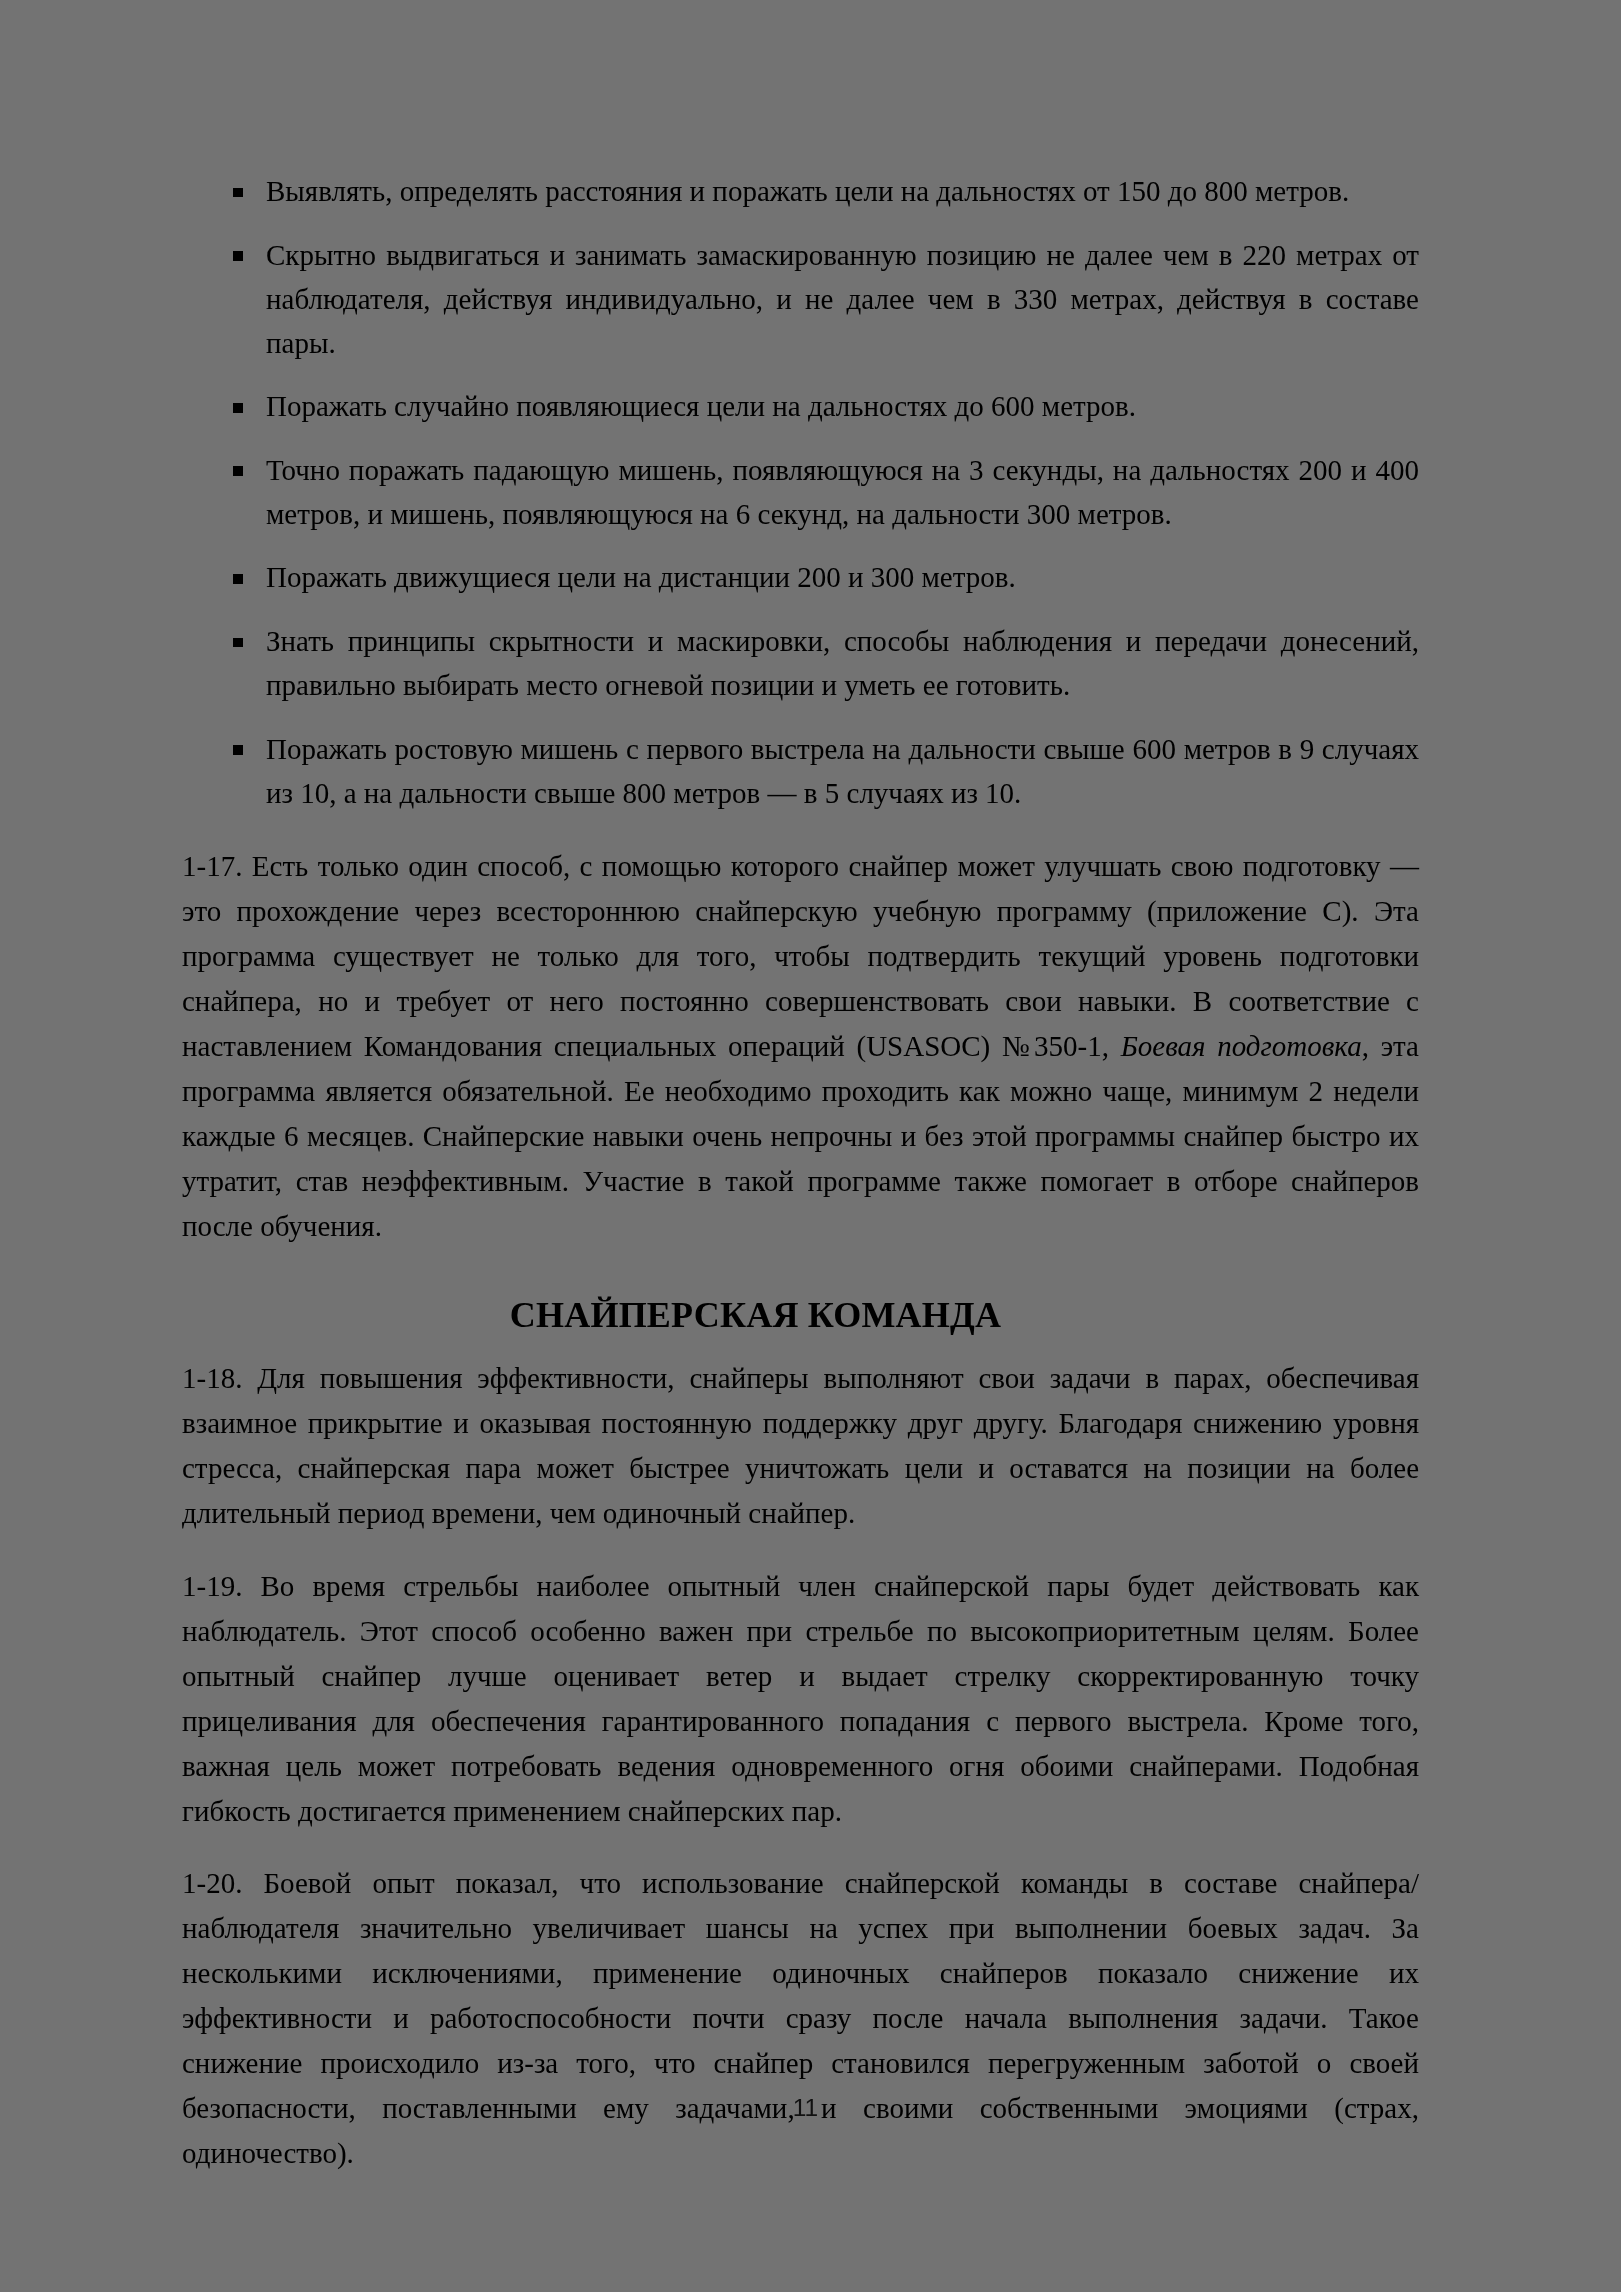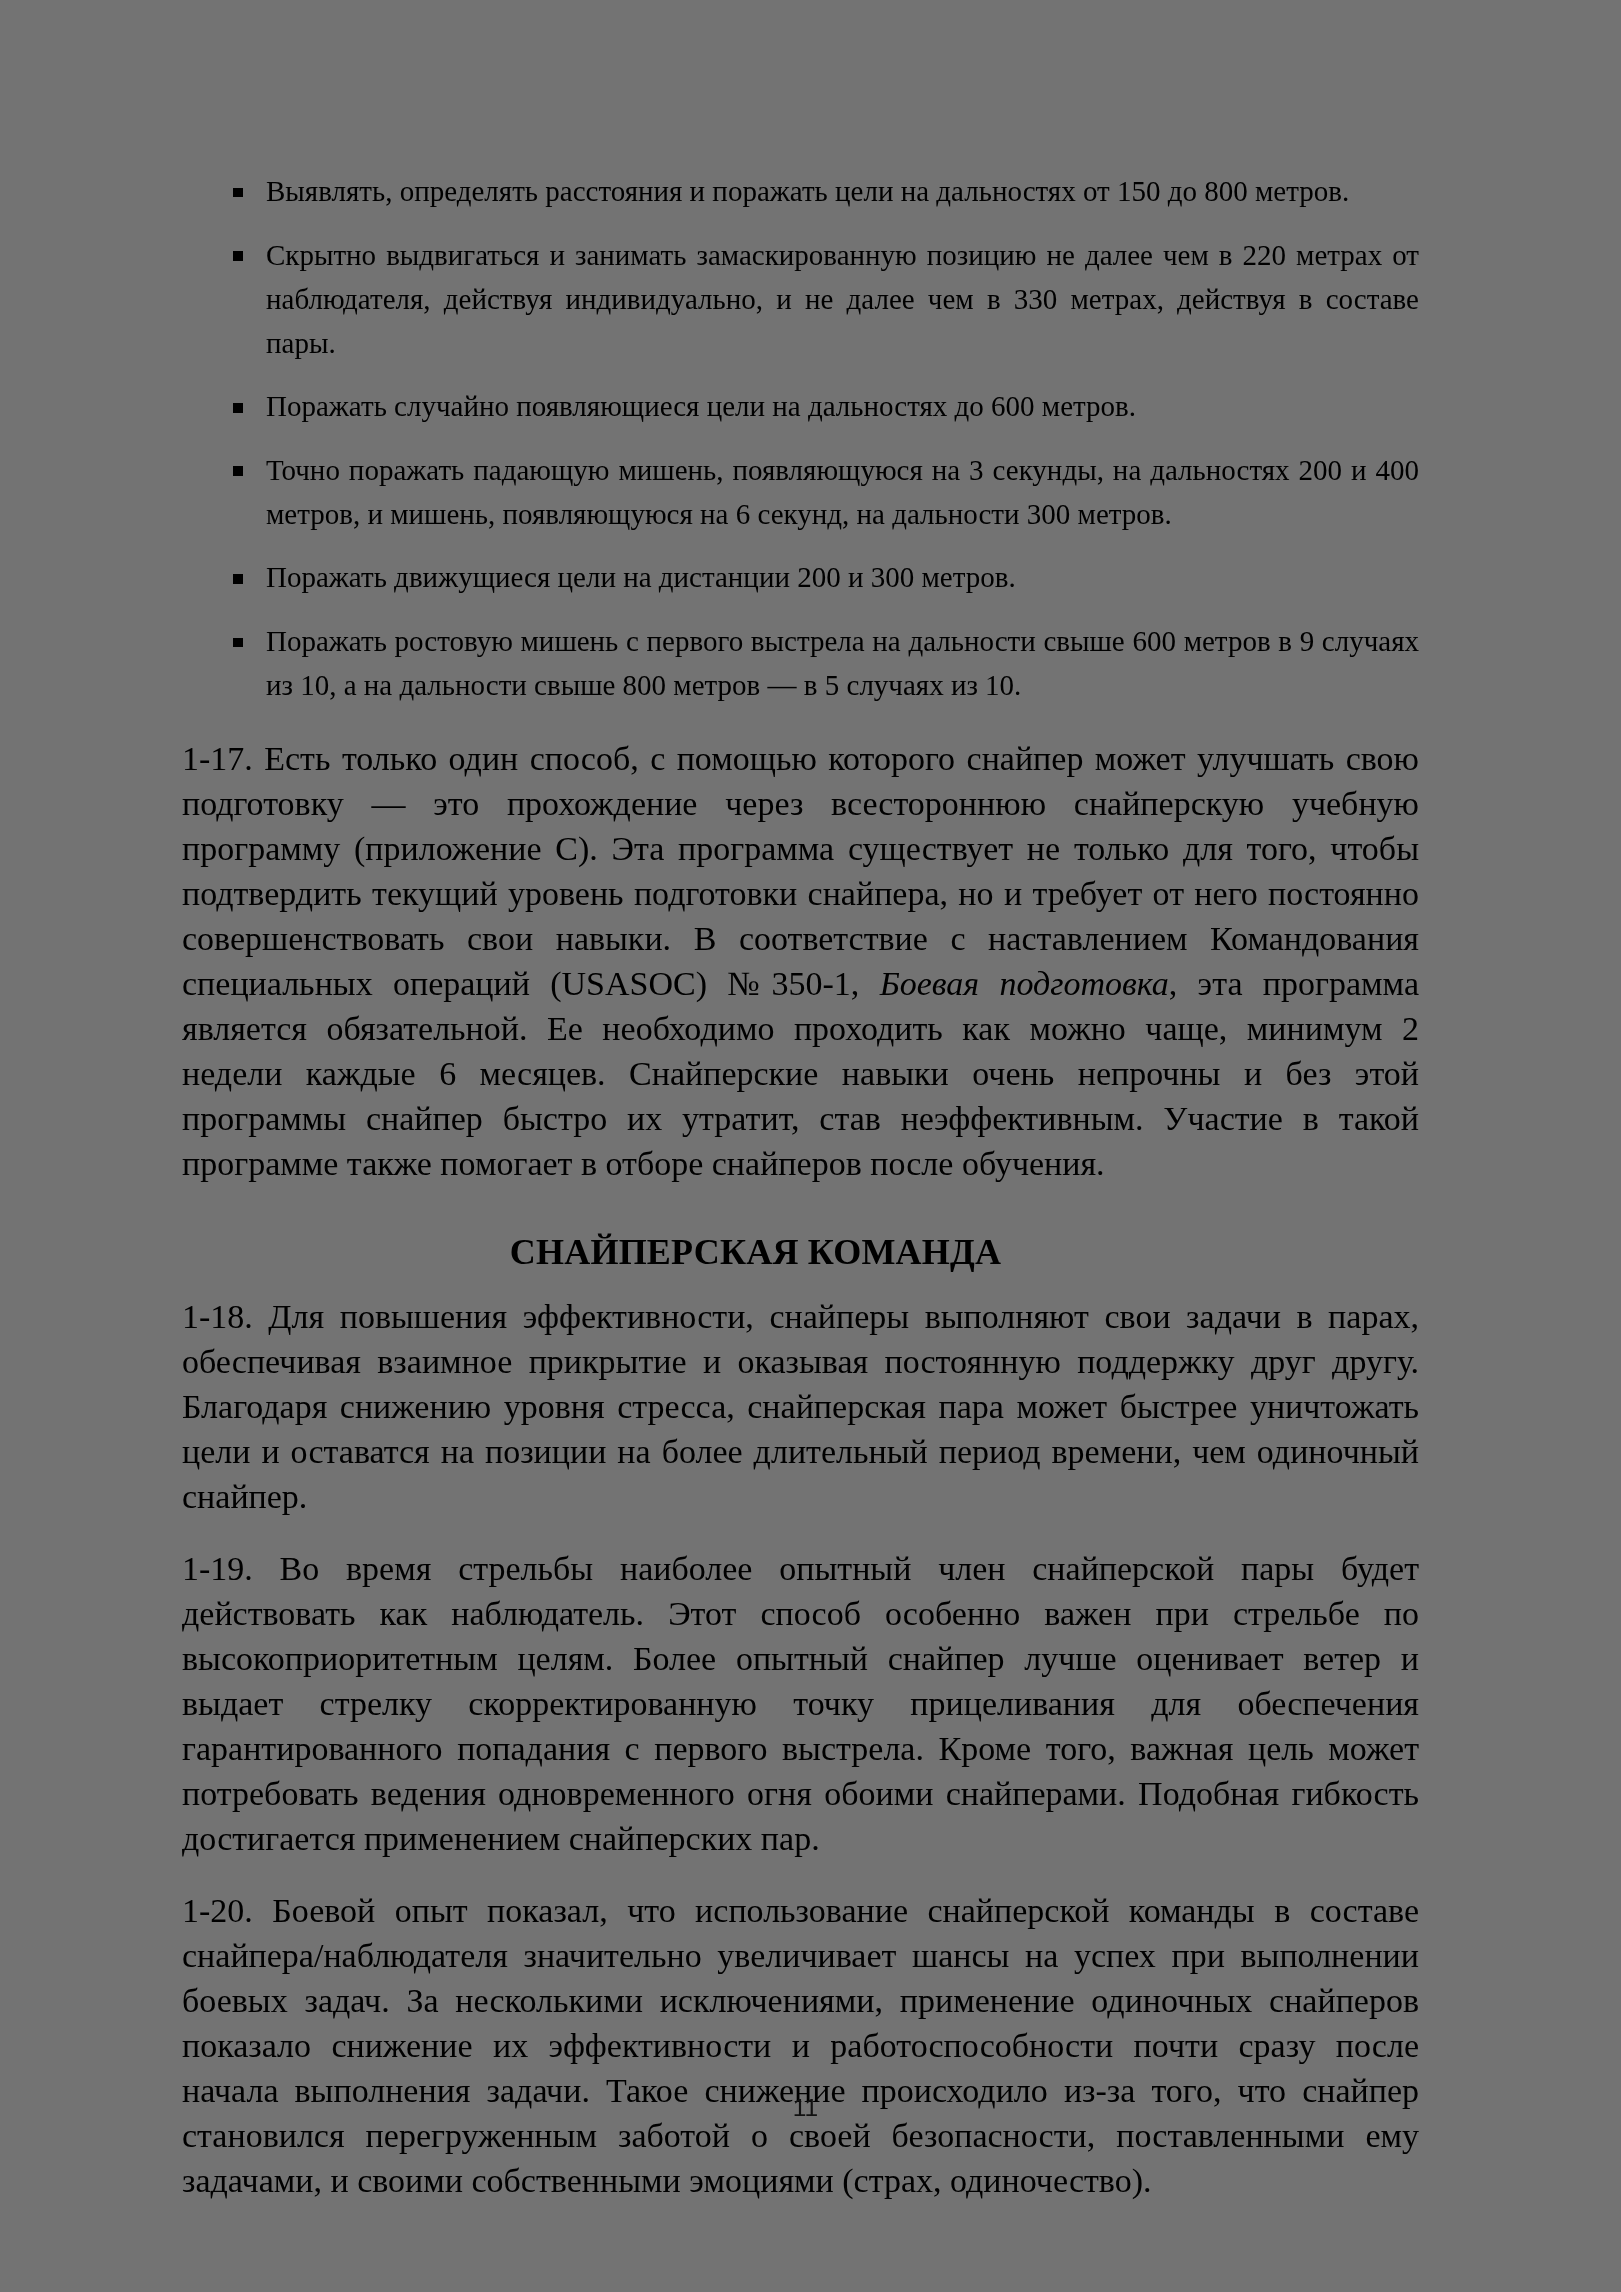--- a/index.html
+++ b/index.html
@@ -56,21 +56,21 @@
     background: #000000;
     display: block;
   }
   ul.bullet-list > li .li-text {
     display: block;
   }
 
   
   p.body-para {
     margin: 0;
-    font-size: 34px;
+    font-size: 29px;
     line-height: 45px;
     text-align: justify;
     text-justify: inter-word;
     hyphens: manual;
   }
   .para-block {
     margin-top: 29px;
   }
   .para-gap {
     margin-top: 27.4px;
@@ -124,20 +124,24 @@
       <li>
         <span class="bullet-marker"></span>
         <span class="li-text">Точно поражать падающую мишень, появляющуюся на 3 секунды, на дально­стях 200 и 400 метров, и мишень, появляющуюся на 6 секунд, на дальности 300 метров.</span>
       </li>
       <li>
         <span class="bullet-marker"></span>
         <span class="li-text">Поражать движущиеся цели на дистанции 200 и 300 метров.</span>
       </li>
       <li>
         <span class="bullet-marker"></span>
+        <span class="li-text">Знать принципы скрытности и маскировки, способы наблюдения и передачи донесений, правильно выбирать место огневой позиции и уметь ее готовить.</span>
+      </li>
+      <li>
+        <span class="bullet-marker"></span>
         <span class="li-text">Поражать ростовую мишень с первого выстрела на дальности свыше 600 мет­ров в 9 случаях из 10, а на дальности свыше 800 метров — в 5 случаях из 10.</span>
       </li>
     </ul>
 
     <div class="para-block">
       <p class="body-para"><span>1-17. Есть только один способ, с помощью которого снайпер может улучшать свою под­готовку — это прохождение через всестороннюю снайперскую учебную программу (приложение C). Эта программа существует не только для того, чтобы подтвердить те­кущий уровень подготовки снайпера, но и требует от него постоянно совершенствовать свои навыки. В соответствие с наставлением Командования специальных операций (USASOC) №350-1, </span><em class="italic-title">Боевая подготовка</em><span>, эта программа является обязательной. Ее необ­ходимо проходить как можно чаще, минимум 2 недели каждые 6 месяцев. Снайперские навыки очень непрочны и без этой программы снайпер быстро их утратит, став неэффек­тивным. Участие в такой программе также помогает в отборе снайперов после обучения.</span></p>
     </div>
 
     <h2 class="section-heading">СНАЙПЕРСКАЯ КОМАНДА</h2>
 

